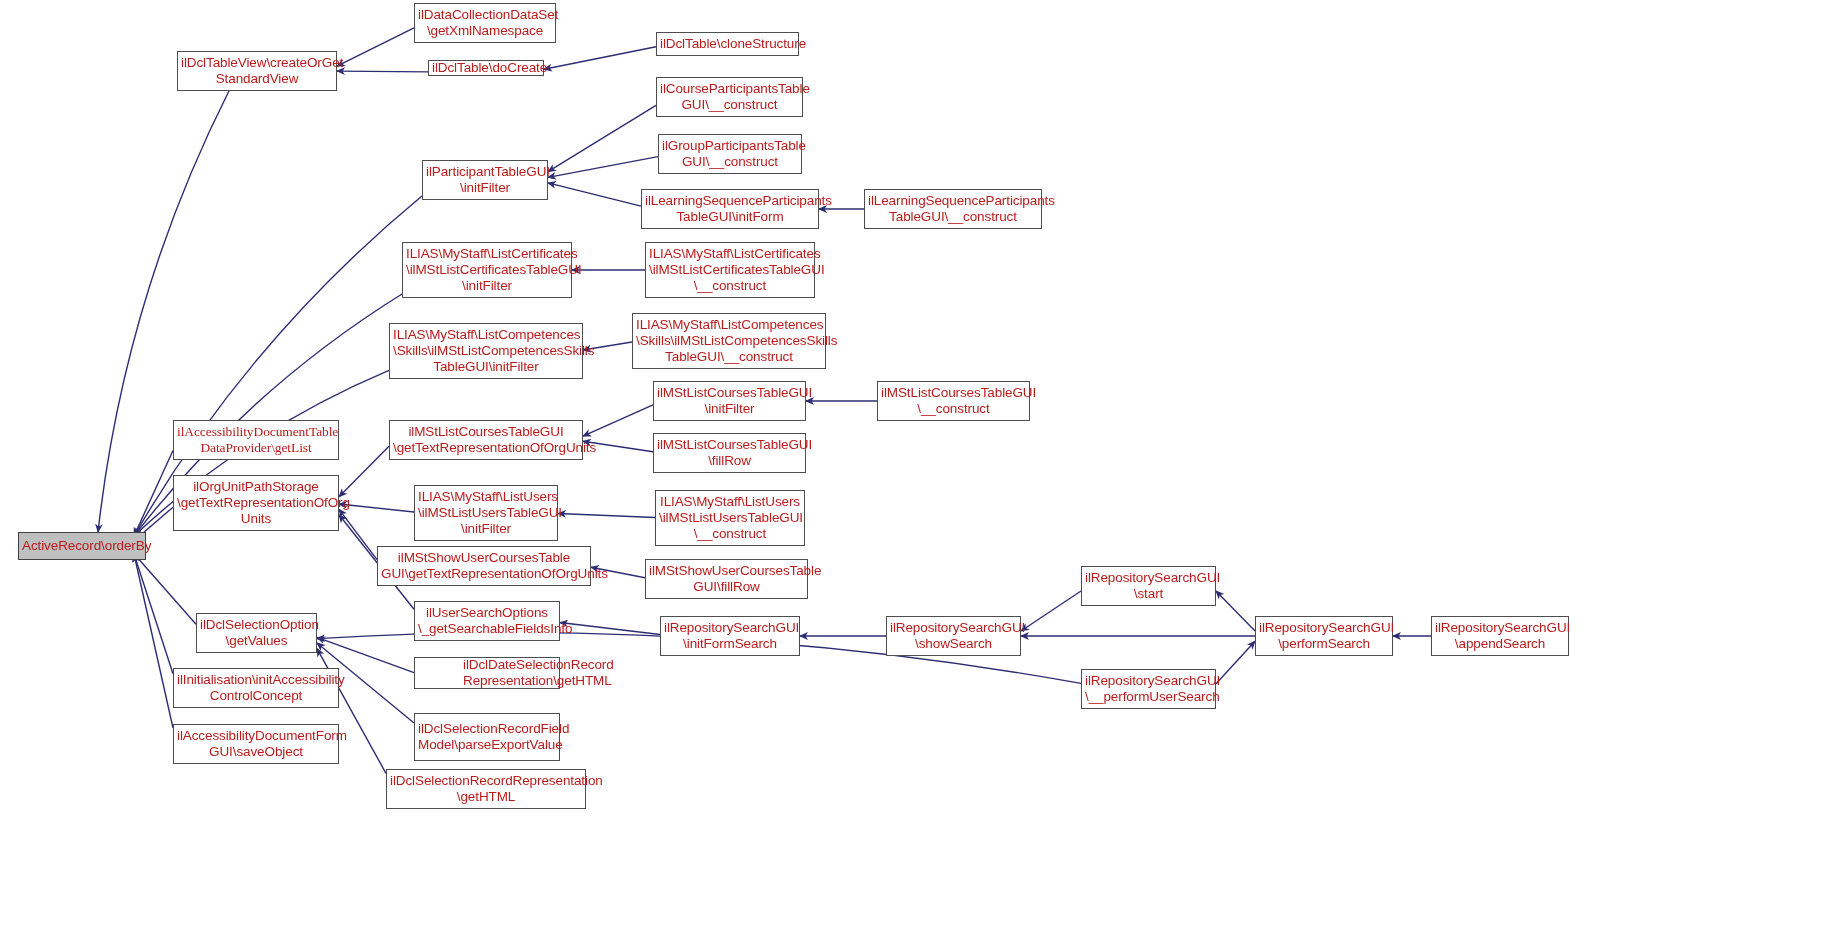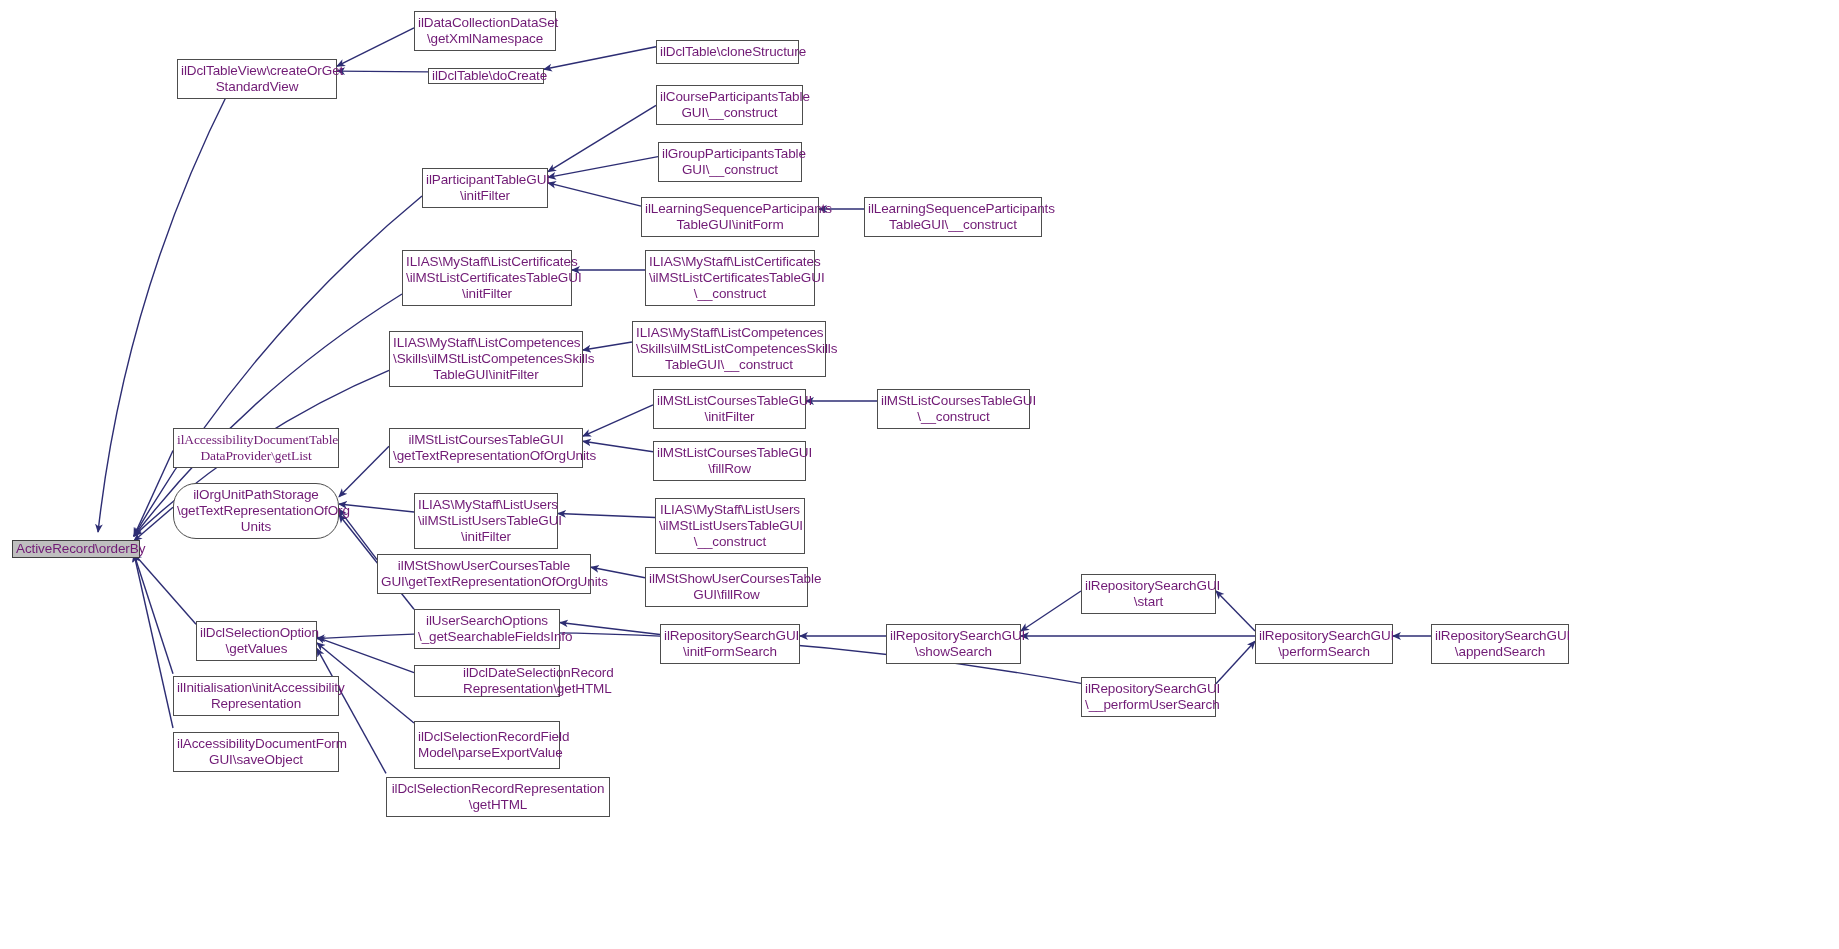--- a/index.html
+++ b/index.html
@@ -22,32 +22,31 @@
     top: 0;
     width: 1839px;
     height: 949px;
     pointer-events: none;
   }
   .node {
     position: absolute;
     box-sizing: border-box;
     border: 1px solid #4d4d4d;
     background: #ffffff;
-    color: #701a75;
+    color: #b91c1c;
     display: flex;
     align-items: center;
     justify-content: center;
     text-align: center;
     line-height: 1.18;
     font-size: 13.5px;
     letter-spacing: -0.1px;
     white-space: pre-line;
     padding: 1px 3px;
     z-index: 2;
-    margin-top: 8px;
   }
   .node.root {
     background: #bfbfbf;
     border: 1px solid #404040;
     font-size: 13.5px;
   }
   .node .lbl {
     display: block;
     width: 100%;
     white-space: pre-line;
@@ -100,21 +99,21 @@
         <path d="M414,672.6 L317,637.4" fill="none" stroke="#2d2d73" stroke-width="1.4" marker-end="url(#ah)"></path>
         <path d="M414,723 L317,643" fill="none" stroke="#2d2d73" stroke-width="1.4" marker-end="url(#ah)"></path>
         <path d="M386,773.4 L317,648.6" fill="none" stroke="#2d2d73" stroke-width="1.4" marker-end="url(#ah)"></path>
         <path d="M196,624.2 L134,553.8" fill="none" stroke="#2d2d73" stroke-width="1.4" marker-end="url(#ah)"></path>
         <path d="M173,673.7 L134,554" fill="none" stroke="#2d2d73" stroke-width="1.4" marker-end="url(#ah)"></path>
         <path d="M173,728 L134,554" fill="none" stroke="#2d2d73" stroke-width="1.4" marker-end="url(#ah)"></path>
       </g>
   </svg>
 
   <div id="nodes">
-      <div class="node root" style="left: 12px; top: 532px; width: 128px; height: 18px;"><span class="lbl">ActiveRecord\orderBy</span></div>
+      <div class="node root" style="left: 18px; top: 532px; width: 128px; height: 28px;"><span class="lbl">ActiveRecord\orderBy</span></div>
       <div class="node" style="left: 177px; top: 51px; width: 160px; height: 40px;"><span class="lbl">ilDclTableView\createOrGet
 StandardView</span></div>
       <div class="node" style="left: 414px; top: 3px; width: 142px; height: 40px;"><span class="lbl">ilDataCollectionDataSet
 \getXmlNamespace</span></div>
       <div class="node" style="left: 428px; top: 60px; width: 116px; height: 16px;"><span class="lbl">ilDclTable\doCreate</span></div>
       <div class="node" style="left: 656px; top: 32px; width: 143px; height: 24px; text-align: center;"><span class="lbl">ilDclTable\cloneStructure</span></div>
       <div class="node" style="left: 422px; top: 160px; width: 126px; height: 40px;"><span class="lbl">ilParticipantTableGUI
 \initFilter</span></div>
       <div class="node" style="left: 656px; top: 77px; width: 147px; height: 40px;"><span class="lbl">ilCourseParticipantsTable
 GUI\__construct</span></div>
@@ -139,21 +138,21 @@
       <div class="node" style="left: 653px; top: 381px; width: 153px; height: 40px;"><span class="lbl">ilMStListCoursesTableGUI
 \initFilter</span></div>
       <div class="node" style="left: 877px; top: 381px; width: 153px; height: 40px;"><span class="lbl">ilMStListCoursesTableGUI
 \__construct</span></div>
       <div class="node" style="left: 389px; top: 420px; width: 194px; height: 40px;"><span class="lbl">ilMStListCoursesTableGUI
 \getTextRepresentationOfOrgUnits</span></div>
       <div class="node" style="left: 653px; top: 433px; width: 153px; height: 40px;"><span class="lbl">ilMStListCoursesTableGUI
 \fillRow</span></div>
       <div class="node" style="left: 173px; top: 420px; width: 166px; height: 40px; font-family: Liberation Serif, serif;"><span class="lbl">ilAccessibilityDocumentTable
 DataProvider\getList</span></div>
-      <div class="node" style="left: 173px; top: 475px; width: 166px; height: 56px; border-radius: 23px;"><span class="lbl">ilOrgUnitPathStorage
+      <div class="node" style="left: 173px; top: 475px; width: 166px; height: 56px;"><span class="lbl">ilOrgUnitPathStorage
 \getTextRepresentationOfOrg
 Units</span></div>
       <div class="node" style="left: 414px; top: 485px; width: 144px; height: 56px;"><span class="lbl">ILIAS\MyStaff\ListUsers
 \ilMStListUsersTableGUI
 \initFilter</span></div>
       <div class="node" style="left: 655px; top: 490px; width: 150px; height: 56px;"><span class="lbl">ILIAS\MyStaff\ListUsers
 \ilMStListUsersTableGUI
 \__construct</span></div>
       <div class="node" style="left: 377px; top: 546px; width: 214px; height: 40px;"><span class="lbl">ilMStShowUserCoursesTable
 GUI\getTextRepresentationOfOrgUnits</span></div>
@@ -169,24 +168,24 @@
 \start</span></div>
       <div class="node" style="left: 1255px; top: 616px; width: 138px; height: 40px;"><span class="lbl">ilRepositorySearchGUI
 \performSearch</span></div>
       <div class="node" style="left: 1431px; top: 616px; width: 138px; height: 40px;"><span class="lbl">ilRepositorySearchGUI
 \appendSearch</span></div>
       <div class="node" style="left: 1081px; top: 669px; width: 135px; height: 40px;"><span class="lbl">ilRepositorySearchGUI
 \__performUserSearch</span></div>
       <div class="node" style="left: 196px; top: 613px; width: 121px; height: 40px;"><span class="lbl">ilDclSelectionOption
 \getValues</span></div>
       <div class="node" style="left: 173px; top: 668px; width: 166px; height: 40px;"><span class="lbl">ilInitialisation\initAccessibility
-Representation</span></div>
+ControlConcept</span></div>
       <div class="node" style="left: 173px; top: 724px; width: 166px; height: 40px;"><span class="lbl">ilAccessibilityDocumentForm
 GUI\saveObject</span></div>
       <div class="node" style="left: 414px; top: 657px; width: 146px; height: 32px; padding-left: 48px;"><span class="lbl">ilDclDateSelectionRecord
 Representation\getHTML</span></div>
       <div class="node" style="left: 414px; top: 713px; width: 146px; height: 48px;"><span class="lbl">ilDclSelectionRecordField
 Model\parseExportValue</span></div>
-      <div class="node" style="left: 386px; top: 769px; width: 224px; height: 40px;"><span class="lbl">ilDclSelectionRecordRepresentation
+      <div class="node" style="left: 386px; top: 769px; width: 200px; height: 40px;"><span class="lbl">ilDclSelectionRecordRepresentation
 \getHTML</span></div>
     </div>
 
 </div>
 
 </body></html>

